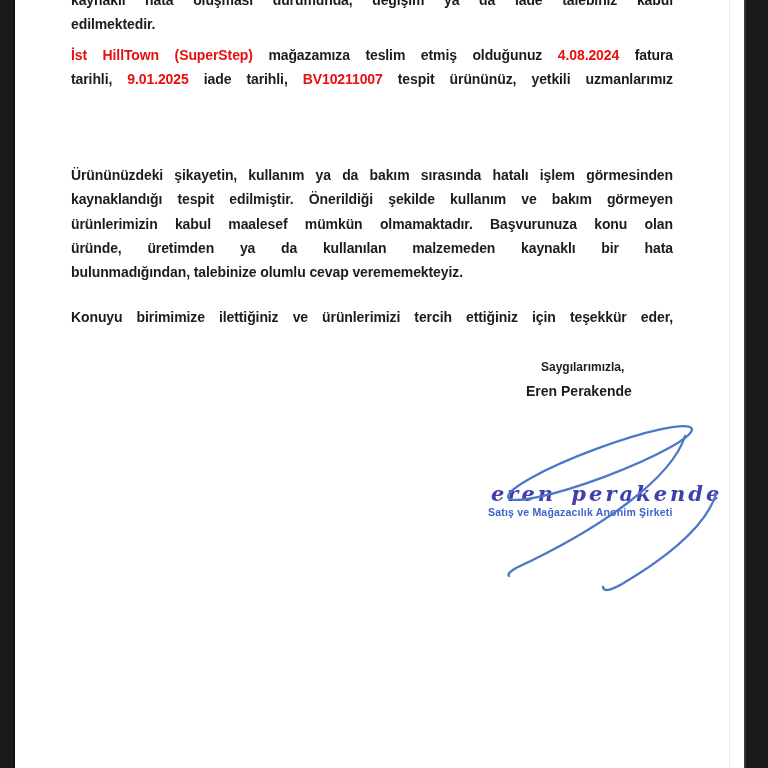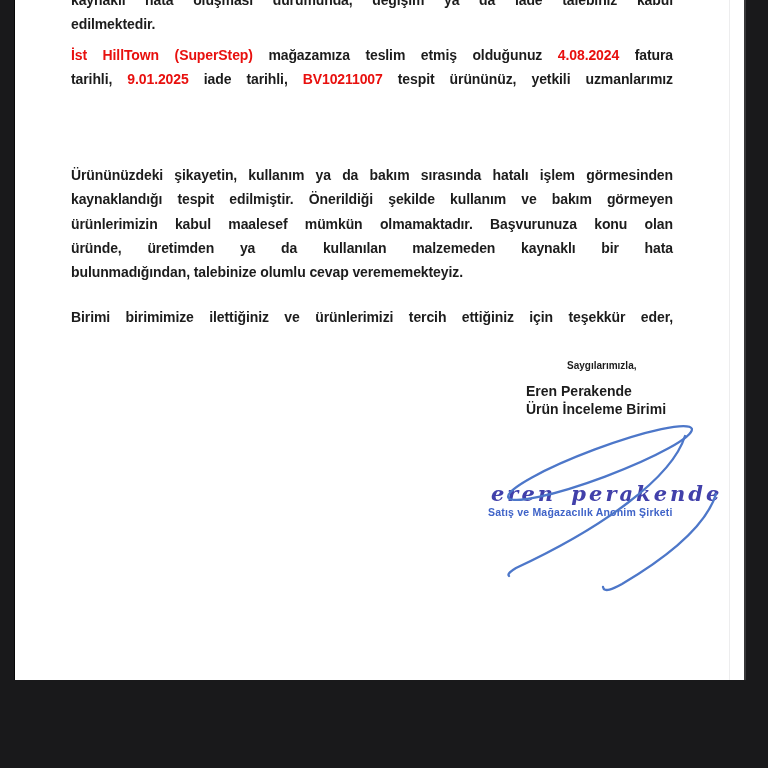--- a/index.html
+++ b/index.html
@@ -6,21 +6,21 @@
   html, body { width: 768px; height: 768px; overflow: hidden; }
   body {
     background: var(--bg, #19191b);
     font-family: "Liberation Sans", "DejaVu Sans", sans-serif;
     position: relative;
   }
   .viewer { position: absolute; inset: 0; }
   .paper {
     position: absolute;
     left: 14px; top: 0;
-    width: 732px; height: 680px;
+    width: 732px; height: 768px;
     background: var(--paper, #ffffff);
     overflow: hidden;
     border-left: 1px solid #070708;
     border-right: 2px solid #39393b;
   }
   .page-edge-shadow {
     position: absolute; top: 0; right: 14px;
     width: 1px; height: 100%;
     background: #ededee;
   }
@@ -36,21 +36,21 @@
   }
   .para .line { width: 100%; }
   .para .line.j { text-align: justify; text-align-last: justify; }
   .hl { color: var(--hl, #e8100e); }
   .para-opening  { top: -12px; }
   .para-product  { top: 43px; }
   .para-findings { top: 163px; }
   .para-closing  { top: 305px; }
   .salutation {
     position: absolute; left: 526px; top: 360px;
-    font-weight: bold; font-size: 10px; color: var(--txt, #1c1c1c); margin-left: 26px;
+    font-weight: bold; font-size: 12px; color: var(--txt, #1c1c1c);
   }
   .sender {
     position: absolute; left: 511px; top: 383px;
     font-weight: bold; font-size: 14px; line-height: 17.6px;
     color: var(--txt, #1c1c1c);
   }
   .stamp-name {
     position: absolute; left: 476px; top: 483px;
     font-family: "DejaVu Serif", serif;
     font-style: italic; font-weight: bold;
@@ -82,29 +82,28 @@
           <div class="line j"><span>tarihli, </span><span class="hl">9.01.2025</span><span> iade tarihli, </span><span class="hl">BV10211007</span><span> tespit ürününüz, yetkili uzmanlarımız</span></div>
         </div>
         <div class="para para-findings">
           <div class="line j"><span>Ürününüzdeki şikayetin, kullanım ya da bakım sırasında hatalı işlem görmesinden</span></div>
           <div class="line j"><span>kaynaklandığı tespit edilmiştir. Önerildiği şekilde kullanım ve bakım görmeyen</span></div>
           <div class="line j"><span>ürünlerimizin kabul maalesef mümkün olmamaktadır. Başvurunuza konu olan</span></div>
           <div class="line j"><span>üründe, üretimden ya da kullanılan malzemeden kaynaklı bir hata</span></div>
           <div class="line"><span>bulunmadığından, talebinize olumlu cevap verememekteyiz.</span></div>
         </div>
         <div class="para para-closing">
-          <div class="line j"><span>Birimi birimimize ilettiğiniz ve ürünlerimizi tercih ettiğiniz için teşekkür eder,</span></div>
+          <div class="line j"><span>Konuyu birimimize ilettiğiniz ve ürünlerimizi tercih ettiğiniz için teşekkür eder,</span></div>
         </div>
       </div>
 
     <div class="salutation">Saygılarımızla,</div>
 
     <div class="sender">
       <div>Eren Perakende</div>
-      <div>Ürün İnceleme Birimi</div>
     </div>
 
     <div class="stamp-name">eren perakende</div>
     <div class="stamp-sub">Satış ve Mağazacılık Anonim Şirketi</div>
 
     <svg class="sig" width="300" height="185" viewBox="0 0 300 185" fill="none" stroke-linecap="round" stroke-width="2.3">
       <ellipse cx="130" cy="47" rx="98" ry="14.5" transform="rotate(-20.5 130 47)" stroke="#4d77c9"></ellipse>
       <path d="M 215 20 C 202 62, 132 112, 46 152 C 41 155, 37 158, 39 160" stroke="#4d77c9"></path>
       <path d="M 246 78 C 236 110, 196 142, 152 168 C 143 173, 134 177, 133 171" stroke="#4d77c9"></path>
     </svg>

